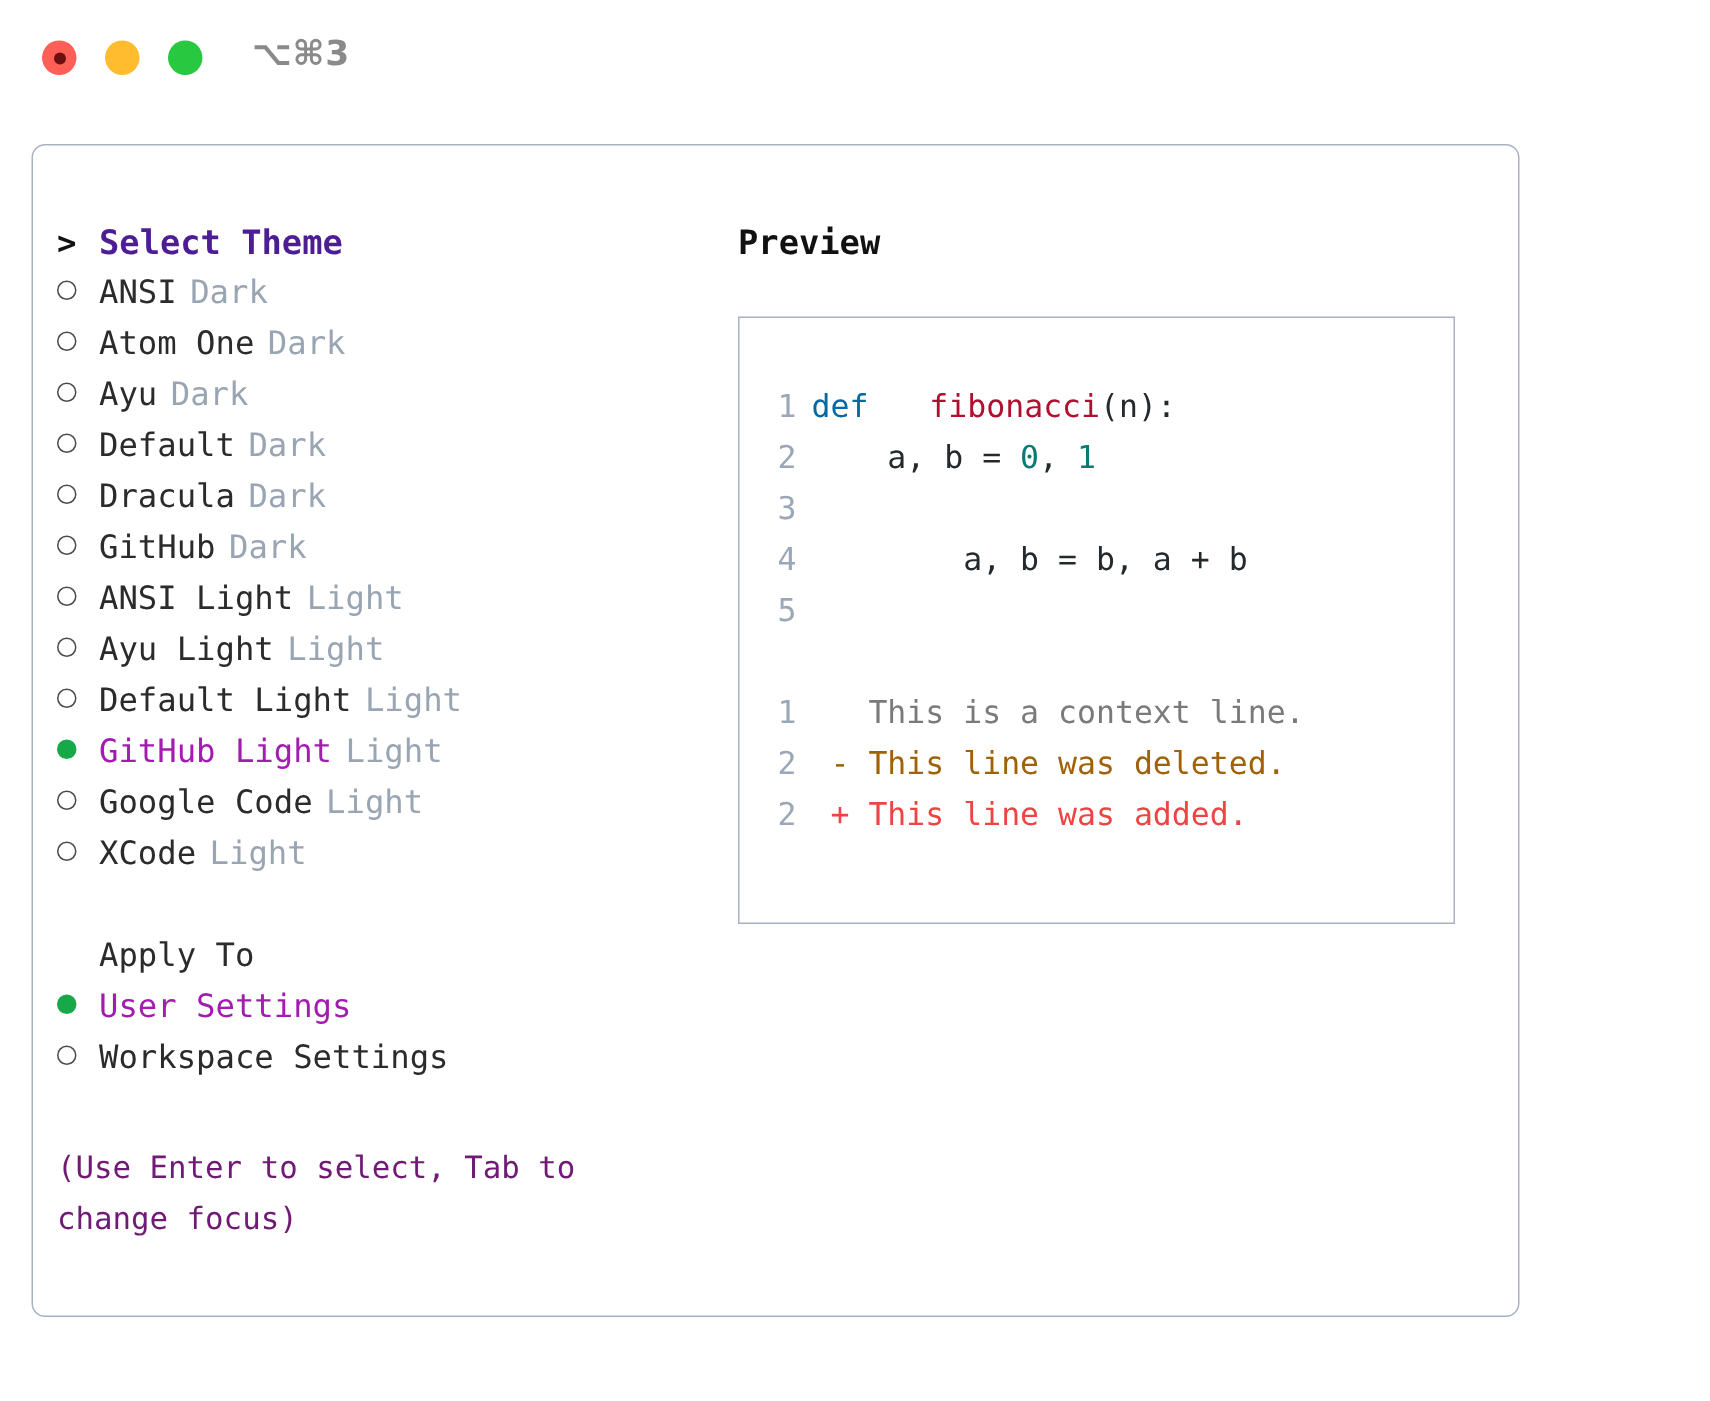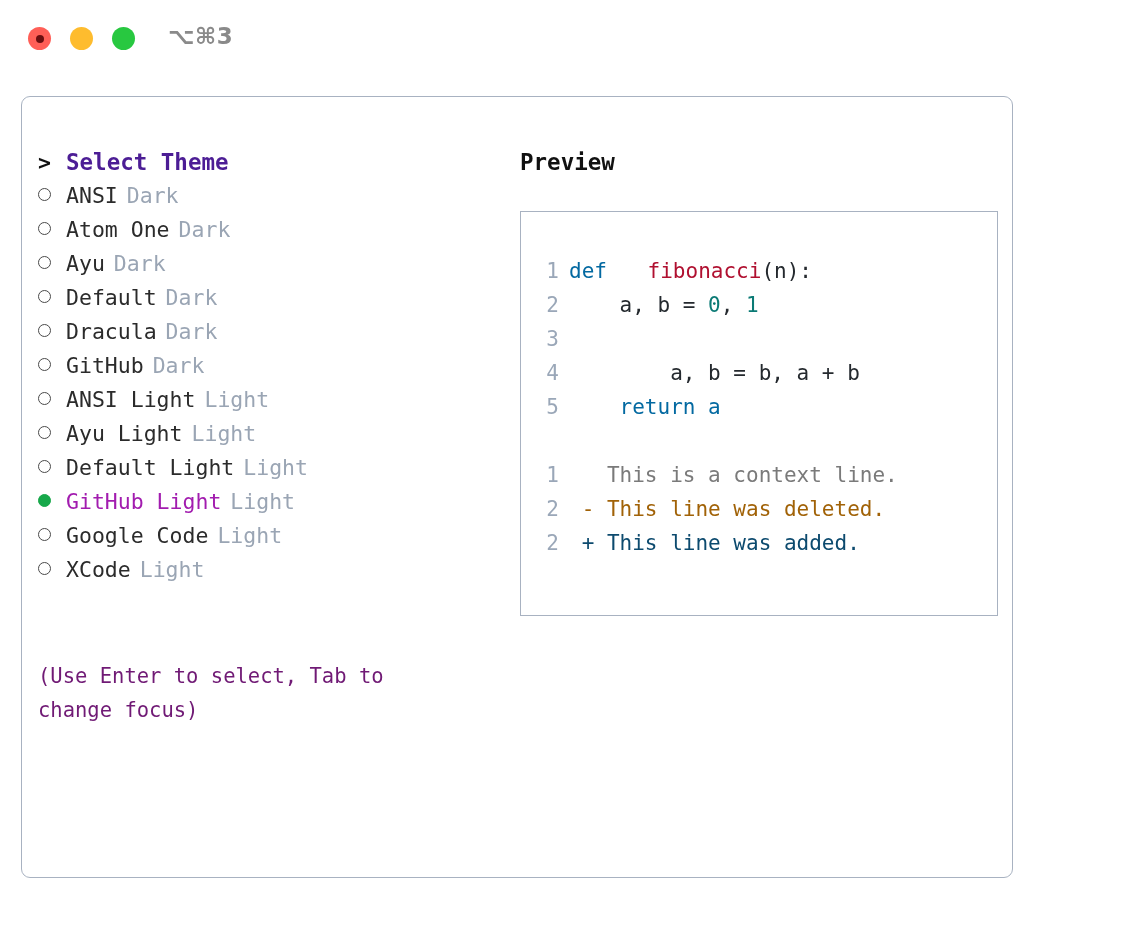--- a/index.html
+++ b/index.html
@@ -155,21 +155,21 @@
     font-size: 20.5px;
     line-height: 34px;
     color: #701a75;
     width: 400px;
     white-space: normal;
   }
 
   
   .right {
     position: absolute;
-    left: 498px;
+    left: 470px;
     top: 52px;
     width: 490px;
   }
   .preview-title {
     font-size: 22.5px;
     font-weight: bold;
     color: #111111;
     margin-bottom: 36px;
   }
   .codebox {
@@ -199,21 +199,21 @@
   .blank-line { height: 34px; }
 
   .tok-kw   { color: #0369a1; }
   .tok-fn   { color: #b01030; margin-left: 28px; }
   .tok-num  { color: #0b7a75; }
   .tok-call { color: #1593b8; }
   .tok-plain{ color: #24292e; }
 
   .diff-ctx { color: #7a7a7a; }
   .diff-del { color: #a16207; }
-  .diff-add { color: #0c4a6e; }
+  .diff-add { color: #ef4444; }
 </style>
 </head>
 <body>
 
 <div class="window">
 
   <div class="titlebar">
     <div class="lights">
       <span class="light light-red"></span>
       <span class="light light-yellow"></span>
@@ -241,34 +241,42 @@
             <div class="row"><span class="marker"><span class="radio-dot"></span></span><span class="label">ANSI Light</span><span class="badge">Light</span></div>
             <div class="row"><span class="marker"><span class="radio-dot"></span></span><span class="label">Ayu Light</span><span class="badge">Light</span></div>
             <div class="row"><span class="marker"><span class="radio-dot"></span></span><span class="label">Default Light</span><span class="badge">Light</span></div>
             <div class="row"><span class="marker"><span class="radio-dot on"></span></span><span class="label sel">GitHub Light</span><span class="badge">Light</span></div>
             <div class="row"><span class="marker"><span class="radio-dot"></span></span><span class="label">Google Code</span><span class="badge">Light</span></div>
             <div class="row"><span class="marker"><span class="radio-dot"></span></span><span class="label">XCode</span><span class="badge">Light</span></div>
           </div>
 
         <div class="spacer"></div>
 
-
+        <div class="section-head">
+          <span class="marker"></span>
+          <span class="text">Apply To</span>
+        </div>
+
+        <div id="apply-list">
+            <div class="row"><span class="marker"><span class="radio-dot on"></span></span><span class="label sel">User Settings</span></div>
+            <div class="row"><span class="marker"><span class="radio-dot"></span></span><span class="label">Workspace Settings</span></div>
+          </div>
 
         <div class="hint">(Use Enter to select, Tab to change focus)</div>
       </div>
 
       <div class="right">
         <div class="preview-title">Preview</div>
         <div class="codebox">
           <div id="code-lines">
               <div class="codeline"><span class="ln">1</span><span class="code"><span class="tok-kw">def </span><span class="tok-fn">fibonacci</span><span class="tok-plain">(n):</span></span></div>
               <div class="codeline"><span class="ln">2</span><span class="code"><span class="tok-plain">    a, b = </span><span class="tok-num">0</span><span class="tok-plain">, </span><span class="tok-num">1</span></span></div>
               <div class="codeline"><span class="ln">3</span></div>
               <div class="codeline"><span class="ln">4</span><span class="code"><span class="tok-plain">        a, b = b, a + b</span></span></div>
-              <div class="codeline"><span class="ln">5</span><span class="code"><span class="tok-kw">    return a</span></span></div>
+              <div class="codeline"><span class="ln">5</span></div>
             </div>
           <div class="blank-line"></div>
           <div id="diff-lines">
               <div class="codeline"><span class="ln">1</span><span class="diff-ctx">   This is a context line.</span></div>
               <div class="codeline"><span class="ln">2</span><span class="diff-del"> - This line was deleted.</span></div>
               <div class="codeline"><span class="ln">2</span><span class="diff-add"> + This line was added.</span></div>
             </div>
         </div>
       </div>
 

